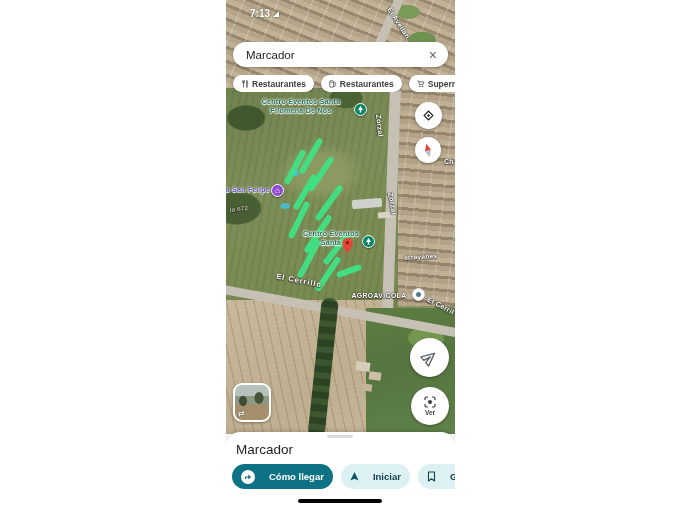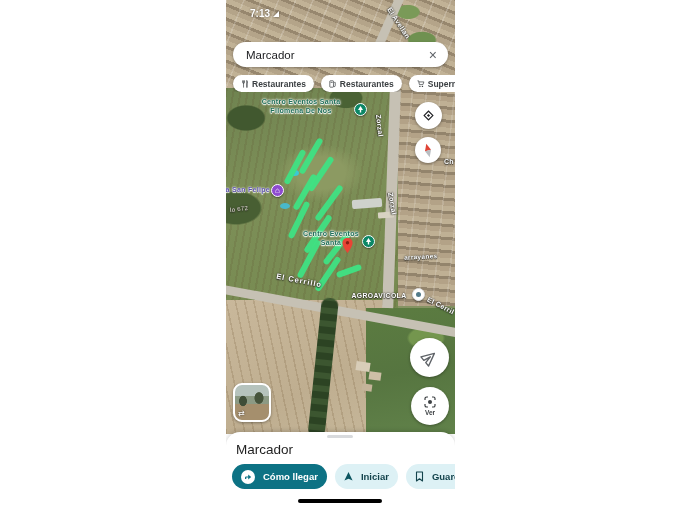--- a/index.html
+++ b/index.html
@@ -106,21 +106,21 @@
     linear-gradient(180deg,#b6c3bd 0 30%,#8c9a84 30% 55%,#a58f6d 55%);}
   .sv-thumb .svi{position:absolute;left:3px;bottom:2px;color:#fff;font-size:8px;
     text-shadow:0 0 2px rgba(0,0,0,.7);}
 
   
   .sheet{position:absolute;left:0;top:432px;width:229px;height:78px;background:#fff;
     border-radius:14px 14px 0 0;box-shadow:0 -1px 5px rgba(0,0,0,.18);}
   .handle{position:absolute;left:101px;top:3px;width:26px;height:3px;border-radius:2px;background:#d8dadd;}
   .sheet .title{position:absolute;left:10px;top:10px;font-size:13.5px;font-weight:500;color:#1f1f1f;}
   .actions{position:absolute;left:6px;top:32px;display:flex;gap:8px;}
-  .act{height:25px;border-radius:13px;display:flex;align-items:center;gap:8px;padding:8px 9px;
+  .act{height:25px;border-radius:13px;display:flex;align-items:center;gap:14px;padding:8px 9px;
     font-size:9.5px;font-weight:600;border:none;font-family:inherit;white-space:nowrap;}
   .act.primary{background:#0d7284;color:#fff;}
   .act.secondary{background:#ddf1f5;color:#13434c;}
   .dirs-circ{width:14px;height:14px;border-radius:50%;background:#fff;display:flex;align-items:center;justify-content:center;}
   .home-ind{position:absolute;left:72px;top:499px;width:84px;height:4px;border-radius:2px;background:#000;}
 </style>
 </head>
 <body>
 
 <div class="canvas">

